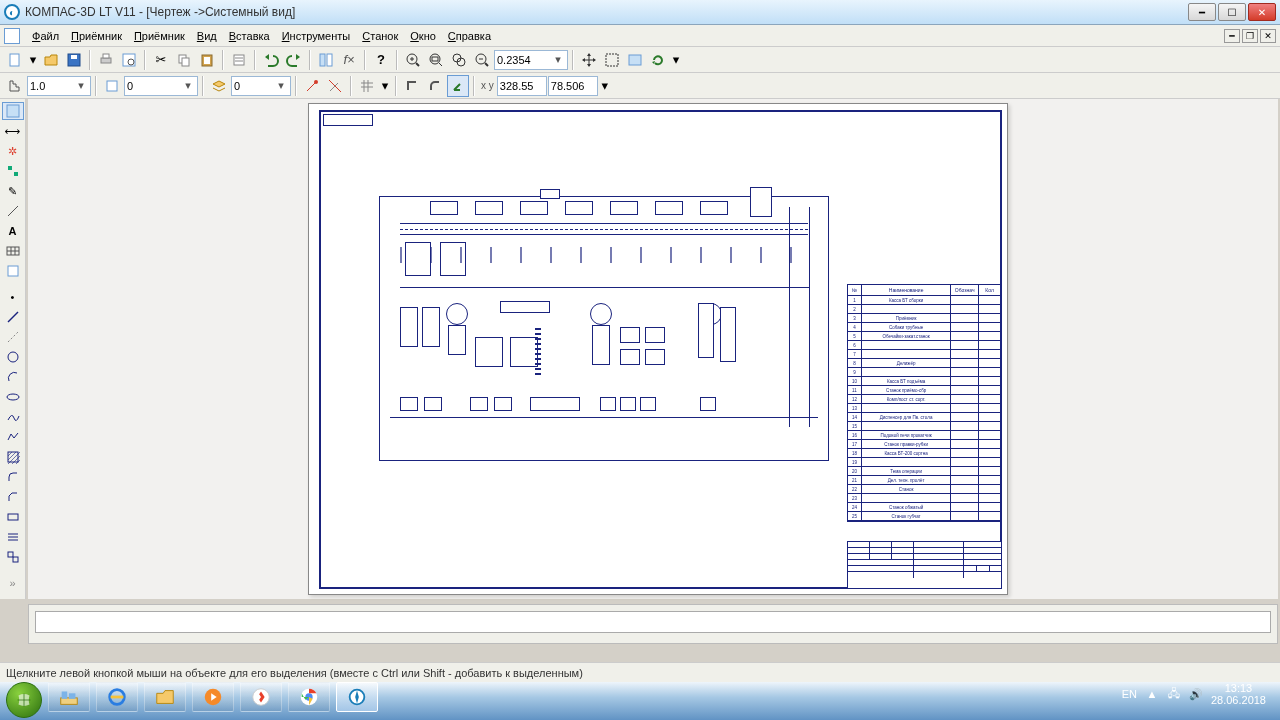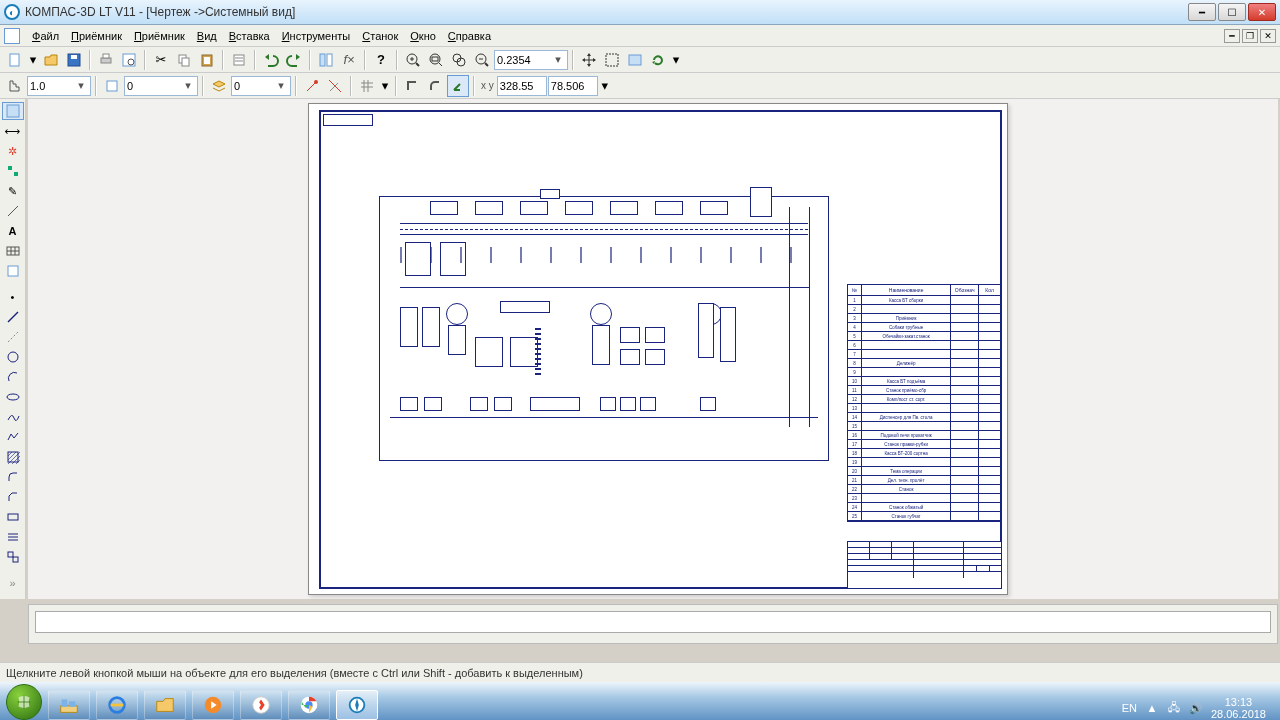--- a/index.html
+++ b/index.html
@@ -61,21 +61,21 @@
 .stamp .scol { border-right:1px solid #1a237e; height:100%; }
 
 
 .prop-panel { position: absolute; left: 28px; right: 2px; top: 604px; height: 40px; background: #f0f0ea; border: 1px solid #bbb; }
 .prop-panel .inner-input { position:absolute; left:6px; right:6px; top:6px; height:22px; border:1px solid #aaa; background:#fff;}
 
 
 .statusbar { position: absolute; left: 0; right: 0; bottom: 38px; height: 20px; background: #f0f0ea; border-top: 1px solid #ccc; padding: 2px 6px; font-size: 11px; color: #333; display:flex; align-items:center;}
 
 
-.taskbar { position: absolute; left: 0; right: 0; bottom: 0; height: 38px; background: linear-gradient(#eef5fb,#a6c8e4 40%,#6193c4); display: flex; align-items: flex-end; padding: 0 6px; margin-top: 36px; }
+.taskbar { position: absolute; left: 0; right: 0; bottom: 0; height: 38px; background: linear-gradient(#eef5fb,#a6c8e4 40%,#6193c4); display: flex; align-items: flex-start; padding: 0 6px; margin-top: 36px; }
 .start-orb { width: 36px; height: 36px; border-radius: 50%; background: radial-gradient(circle at 35% 30%,#89d13d,#2b6e0f); border:1px solid #2b6e0f; display:flex; align-items:center; justify-content:center;}
 .start-orb svg { width: 22px; height: 22px; }
 .task-item { width: 42px; height: 30px; margin-left: 6px; border: 1px solid rgba(255,255,255,0.3); border-radius: 2px; background: linear-gradient(rgba(255,255,255,0.25),rgba(0,0,0,0.05)); display:flex;align-items:center;justify-content:center;}
 .task-item.active { background: linear-gradient(rgba(255,255,255,0.6),rgba(180,210,240,0.7)); border-color: #fff;}
 .task-item svg{width:22px;height:22px;}
 .tray { margin-left: auto; display: flex; align-items: center; gap: 8px; color: #fff; font-size: 11px; padding-right: 8px;}
 .tray .clock { text-align: center; line-height: 12px;}
 .tray .ico { width:14px;height:14px; display:flex;align-items:center;justify-content:center;}
 </style>
 </head>

